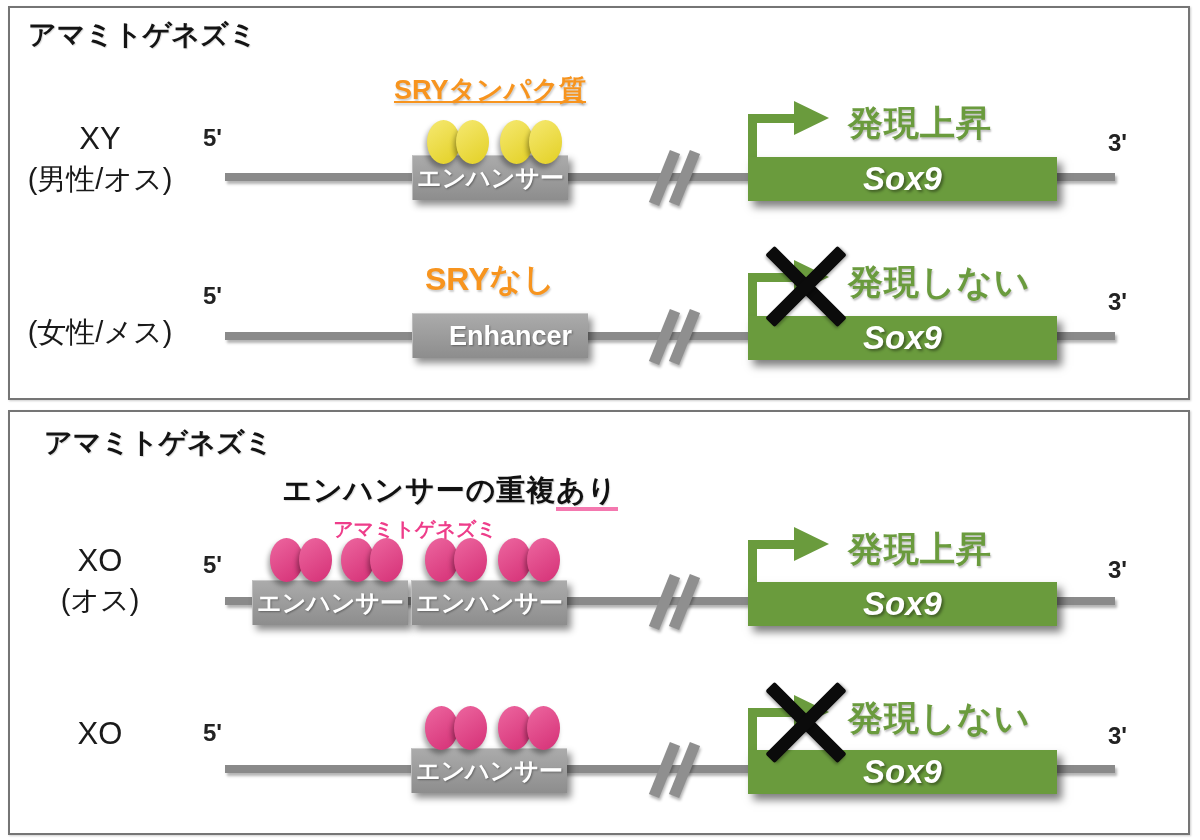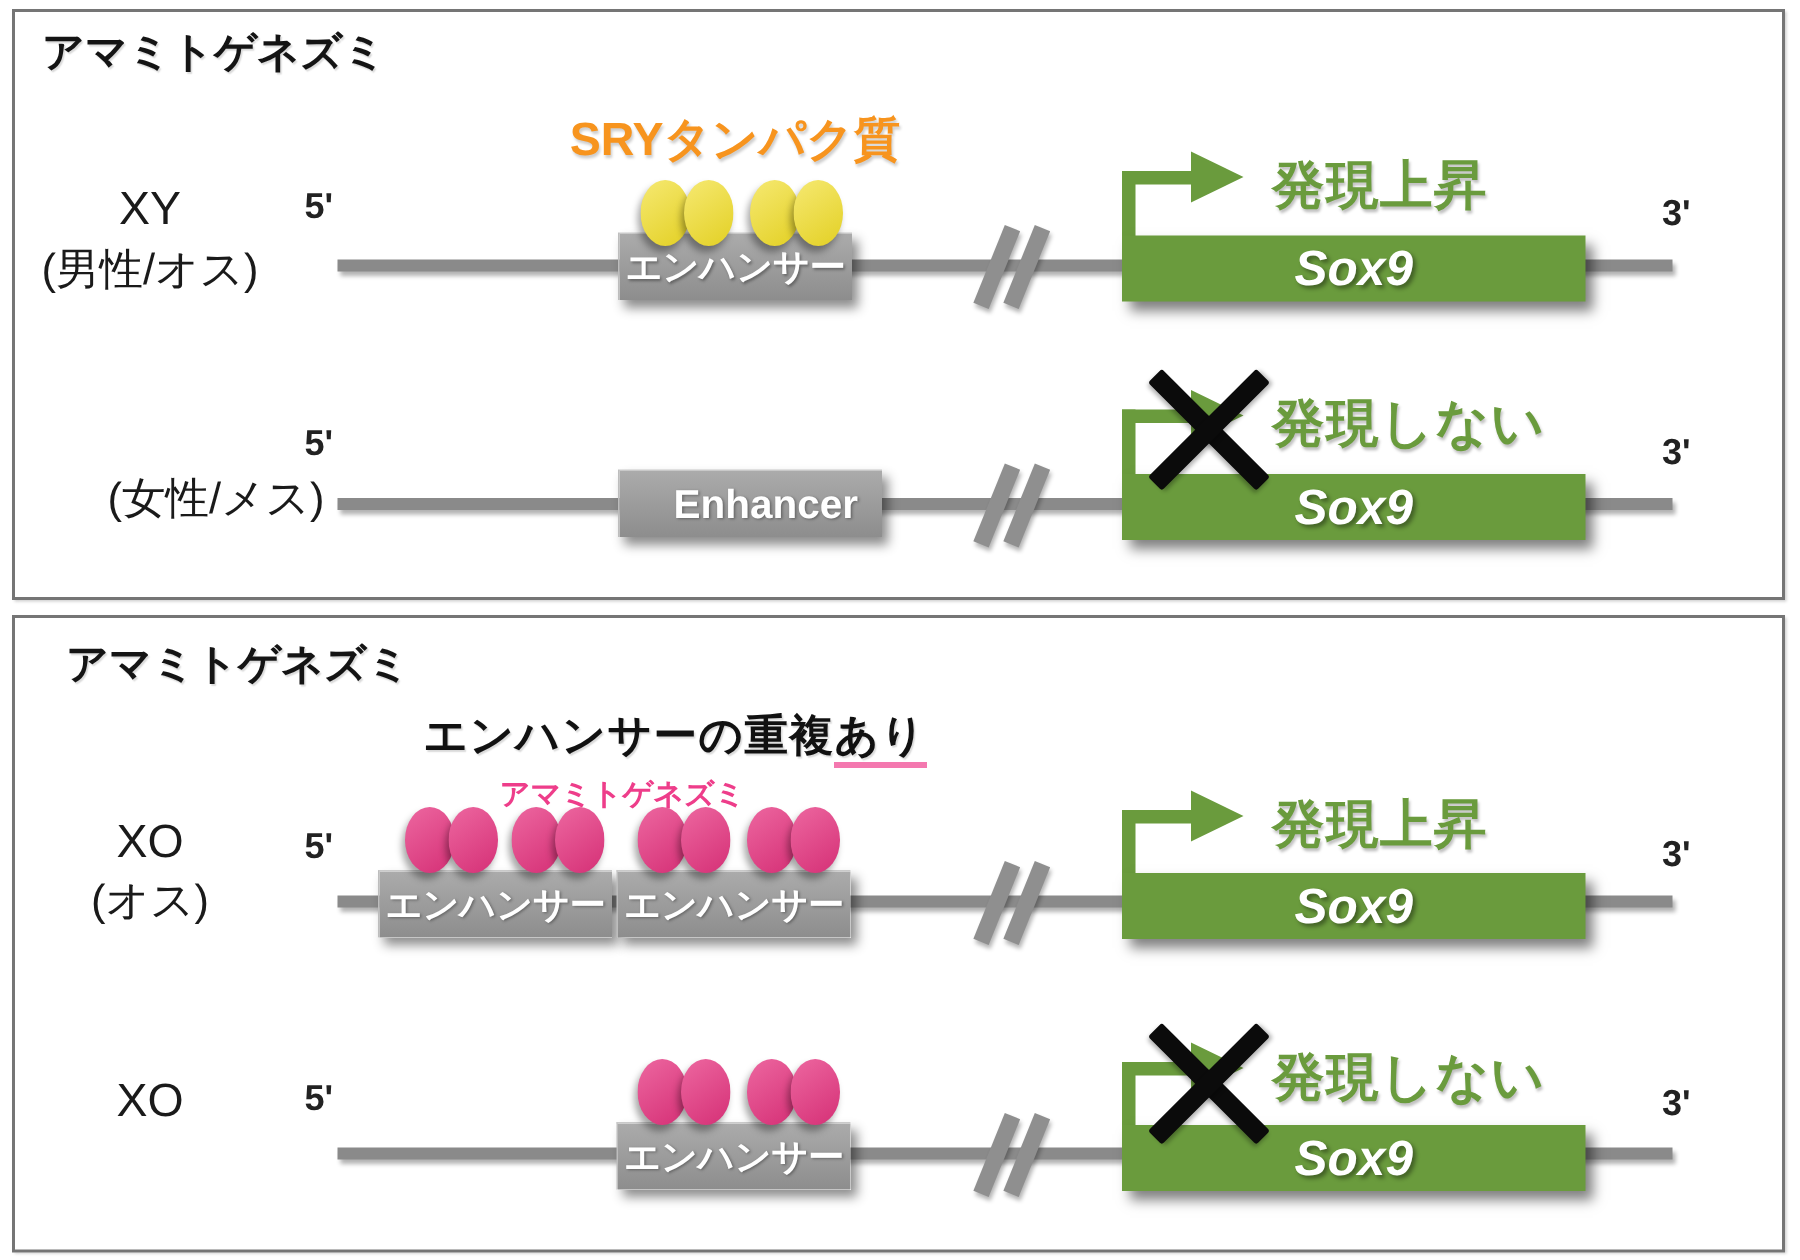--- a/index.html
+++ b/index.html
@@ -42,21 +42,21 @@
   .tarrow{width:85px;height:48px;z-index:2;}
   .tarrow .h{position:absolute;left:0;top:0;width:50px;height:9px;background:var(--green,#6a9b3d);}
   .tarrow .v{position:absolute;left:0;top:0;width:9px;height:48px;background:var(--green,#6a9b3d);}
   .tarrow .head{position:absolute;left:46px;top:-13px;width:0;height:0;border-top:17px solid transparent;border-bottom:17px solid transparent;border-left:35px solid var(--green,#6a9b3d);}
   .xmark{width:86px;height:80px;z-index:6;}
   .xmark::before,.xmark::after{content:"";position:absolute;left:-8px;top:34px;width:102px;height:13px;background:var(--cross_black,#0b0b0b);border-radius:2px;box-shadow:1px 2px 3px rgba(0,0,0,0.3);}
   .xmark::before{transform:rotate(45deg);}
   .xmark::after{transform:rotate(-45deg);}
   .exp{font-size:35px;font-weight:bold;color:var(--green,#6a9b3d);text-shadow:1px 2px 2px rgba(0,0,0,0.25);letter-spacing:1px;z-index:4;}
   .olabel{width:300px;text-align:center;font-weight:bold;color:var(--orange,#f7941e);text-shadow:1px 2px 2px rgba(0,0,0,0.2);z-index:4;}
-  .olabel.big{font-size:31px;}
+  .olabel.big{font-size:27px;text-decoration:underline;}
   .olabel.mid{font-size:32px;}
   .dup{width:440px;text-align:center;font-size:29px;font-weight:bold;color:#111;letter-spacing:1px;text-shadow:1px 1px 1px rgba(0,0,0,0.15);}
   .dup .u{border-bottom:4px solid var(--underline_pink,#f478af);padding-bottom:1px;}
   .pinklabel{width:230px;text-align:center;font-size:20px;font-weight:bold;color:var(--pink_text,#ee3d8a);}
 </style>
 </head>
 <body>
 
 <div id="panel1" class="panel">
   <div class="abs ptitle" style="left:18px;top:8px;">アマミトゲネズミ</div>
@@ -82,23 +82,24 @@
     <span class="v"></span>
       <span class="h"></span>
       <span class="head"></span>
   </div>
   <div class="abs exp" style="left:838px;top:92px;">発現上昇</div>
   <div class="abs gene" style="left:738px;top:149px;">
     <span>Sox9</span>
   </div>
   <div class="abs prime" style="left:1098px;top:121px;">3'</div>
 
-  <div class="abs sexlabel" style="left:0px;top:305px;padding-left:44px;">(女性/メス)</div>
+  <div class="abs sexlabel" style="left:0px;top:305px;">(女性/メス)</div>
   <div class="abs prime" style="left:193px;top:274px;">5'</div>
   <div class="abs line" style="left:215px;top:324px;width:890px;"></div>
+  <div class="abs olabel mid" style="left:330px;top:250px;">SRYなし</div>
   <div class="abs enh en" style="left:402px;top:305px;padding-left:20px;">
     <span>Enhancer</span>
   </div>
   <div class="abs brk" style="left:644px;top:301px;"></div>
   <div class="abs tarrow" style="left:738px;top:265px;">
     <span class="v"></span>
       <span class="h"></span>
       <span class="head"></span>
   </div>
   <div class="abs xmark" style="left:753px;top:238px;"></div>

